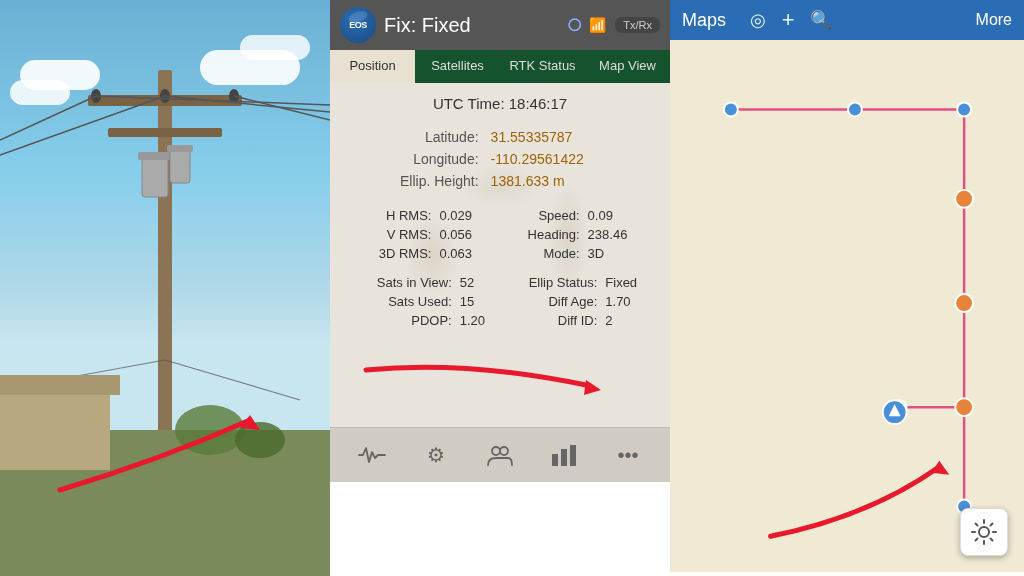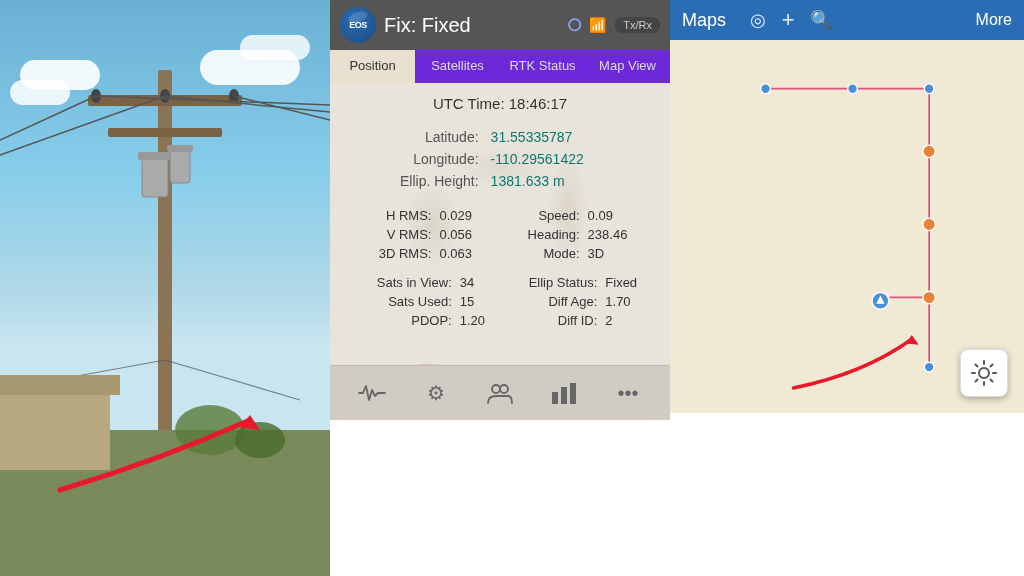--- a/index.html
+++ b/index.html
@@ -29,21 +29,21 @@
       position: absolute;
       top: 0; left: 0;
       width: 100%;
       height: 100%;
       pointer-events: none;
     }
 
     
     .center-panel {
       width: 340px;
-      height: 420px;
+      height: 482px;
       background: #f0f0f0;
       display: flex;
       flex-direction: column;
       flex-shrink: 0;
       position: relative;
     }
     .app-header {
       background: #555;
       color: white;
       display: flex;
@@ -85,21 +85,21 @@
     .tx-rx {
       font-size: 11px;
       color: #ccc;
       background: #444;
       padding: 2px 8px;
       border-radius: 7px;
     }
 
     .tabs-bar {
       display: flex;
-      background: #6d28d9;
+      background: #14532d;
     }
     .tab-item {
       flex: 1;
       text-align: center;
       padding: 8px 4px;
       font-size: 13px;
       color: #ddd;
       cursor: pointer;
       border-bottom: 2px solid transparent;
     }
@@ -140,21 +140,21 @@
     .coord-table {
       width: 100%;
       border-collapse: collapse;
       margin-bottom: 14px;
       position: relative;
       z-index: 1;
     }
     .coord-table td {
       padding: 3px 6px;
       font-size: 14px;
-      color: #0f766e;
+      color: #a16207;
     }
     .coord-table td:first-child {
       text-align: right;
       color: #555;
       width: 45%;
     }
     .coord-table td:last-child {
       text-align: left;
       font-weight: 500;
     }
@@ -190,21 +190,21 @@
       height: 32px;
       display: flex; align-items: center; justify-content: center;
       font-size: 20px;
       color: #666;
       cursor: pointer;
     }
 
     
     .right-panel {
       flex: 1;
-      height: 413px;
+      height: 572px;
       background: #ec4899;
       display: flex;
       flex-direction: column;
       position: relative;
     }
     .map-top-bar {
       height: 40px;
       background: #2a6db5;
       display: flex;
       align-items: center;
@@ -373,21 +373,21 @@
         <td class="stats-label2">Mode:</td>
         <td class="stats-value2">3D</td>
       </tr>
     </tbody>
       </table>
 
     <table class="stats-table">
       <tbody>
           <tr>
         <td class="stats-label">Sats in View:</td>
-        <td class="stats-value">34</td>
+        <td class="stats-value">52</td>
         <td class="stats-label2">Ellip Status:</td>
         <td class="stats-value2">Fixed</td>
       </tr>
       <tr>
         <td class="stats-label">Sats Used:</td>
         <td class="stats-value">15</td>
         <td class="stats-label2">Diff Age:</td>
         <td class="stats-value2">1.70</td>
       </tr>
       <tr>

